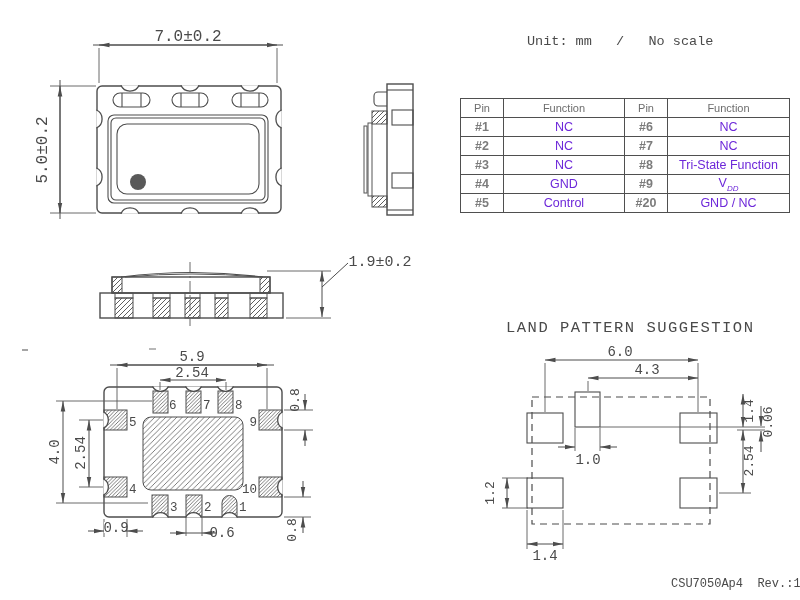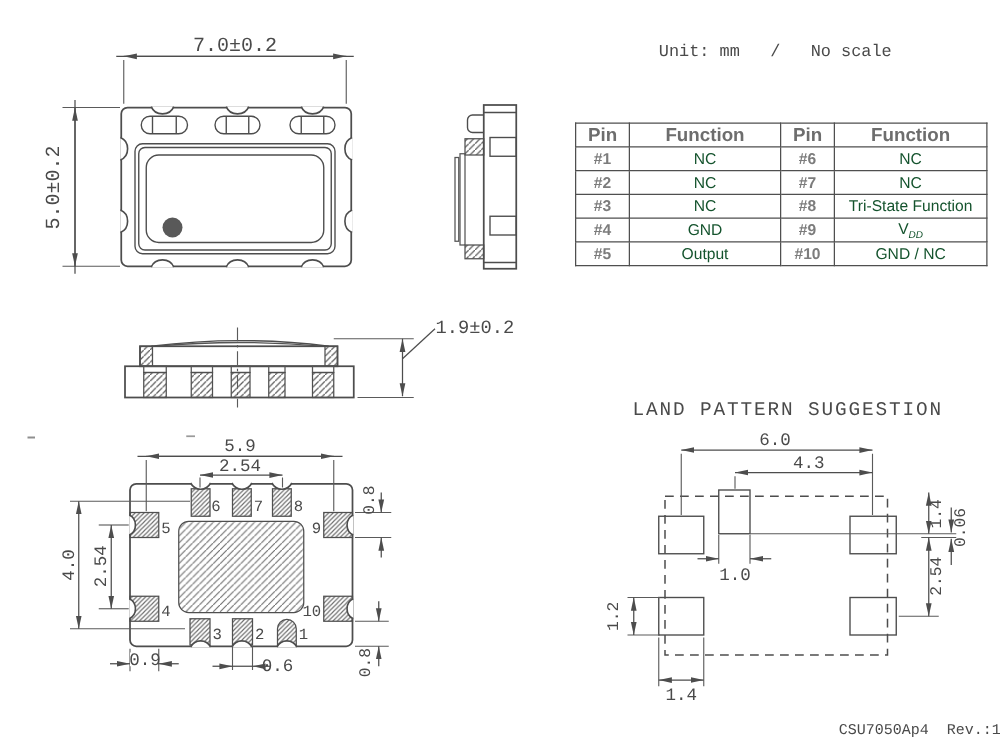--- a/index.html
+++ b/index.html
@@ -1,34 +1,34 @@
 <!DOCTYPE html>
 <html><head>
 <meta charset="utf-8">
 <style>
   html,body{margin:0;padding:0;background:#fff;}
   .stage{position:relative;width:800px;height:600px;background:#fff;overflow:hidden;
-         font-family:"Liberation Sans",sans-serif;}
+         font-family:"Liberation Sans",sans-serif;border-radius:15px;}
   .stage svg{position:absolute;left:0;top:0;}
   svg text{font-family:"Liberation Mono","DejaVu Sans Mono",monospace;fill:#4a4a4a;white-space:pre;}
   .ol{fill:none;stroke:#4d4d4d;stroke-width:1.4;}
   .ln{fill:none;stroke:#4d4d4d;stroke-width:1.1;}
   .tn{fill:none;stroke:#555;stroke-width:1;}
   .dl{fill:none;stroke:#4d4d4d;stroke-width:1;}
   .xl{fill:none;stroke:#5a5a5a;stroke-width:0.9;}
   .nt{fill:#fff;stroke:#4d4d4d;stroke-width:1.3;}
   .pad{stroke:#4f4f4f;stroke-width:1;}
   .dash{fill:none;stroke:#4d4d4d;stroke-width:1.2;stroke-dasharray:7 5;}
   .cl{fill:none;stroke:#5a5a5a;stroke-width:0.9;stroke-dasharray:11 3 2 3;}
   .pin-table{position:absolute;left:460px;top:98px;width:325px;border-collapse:collapse;
              table-layout:fixed;background:#fff;}
   .pin-table th,.pin-table td{border:1.4px solid #4f4f4f;text-align:center;vertical-align:middle;
              padding:0;height:18px;overflow:hidden;}
-  .pin-table th{font-size:15px;font-weight:bold;color:#6d6d6d;}
-  .pin-table td{font-size:12.5px;color:#14532d;}
+  .pin-table th{font-size:11px;font-weight:normal;color:#6d6d6d;}
+  .pin-table td{font-size:12.5px;color:#6d28d9;}
   .pin-table td.pc{font-weight:bold;color:#7c7c7c;}
   .pin-table sub{font-size:8px;font-style:italic;}
 </style>
 </head>
 <body>
 
 <div class="stage">
 
 <svg width="800" height="600" viewBox="0 0 800 600">
   <defs>
@@ -320,20 +320,20 @@
       <td>Tri-State Function</td>
     </tr>
     <tr>
       <td class="pc">#4</td>
       <td>GND</td>
       <td class="pc">#9</td>
       <td><span>V</span><sub>DD</sub></td>
     </tr>
     <tr>
       <td class="pc">#5</td>
-      <td>Output</td>
-      <td class="pc">#10</td>
+      <td>Control</td>
+      <td class="pc">#20</td>
       <td>GND / NC</td>
     </tr>
   </tbody>
 </table>
 
 </div>
 
 </body></html>

